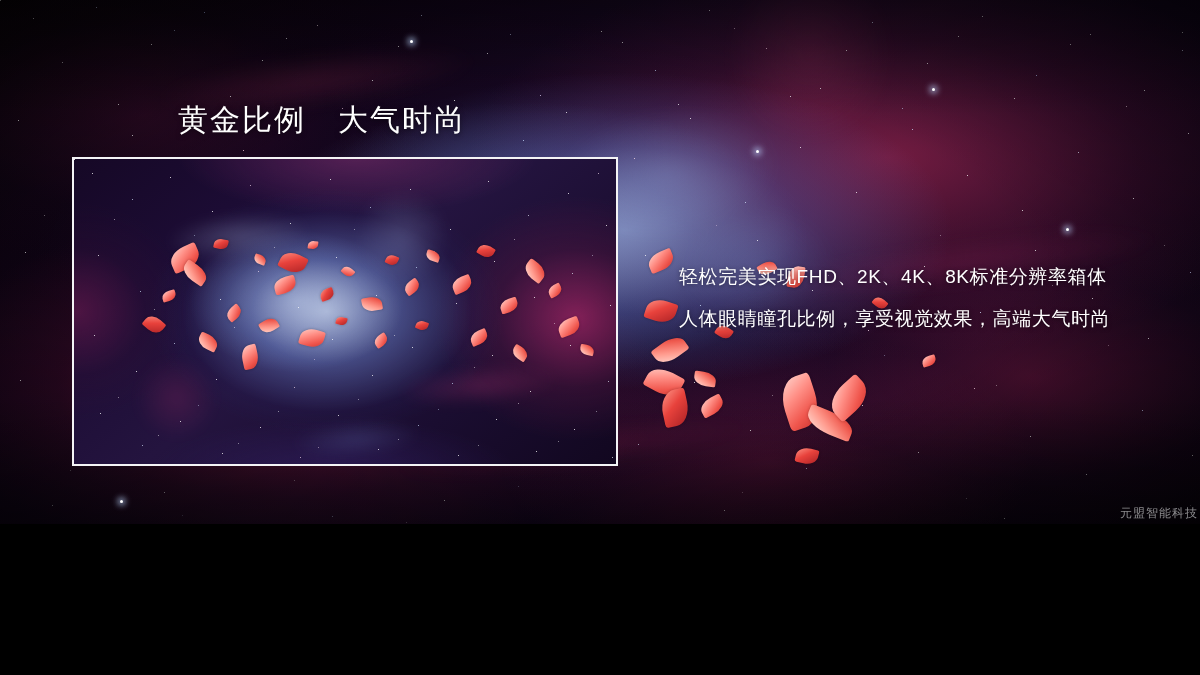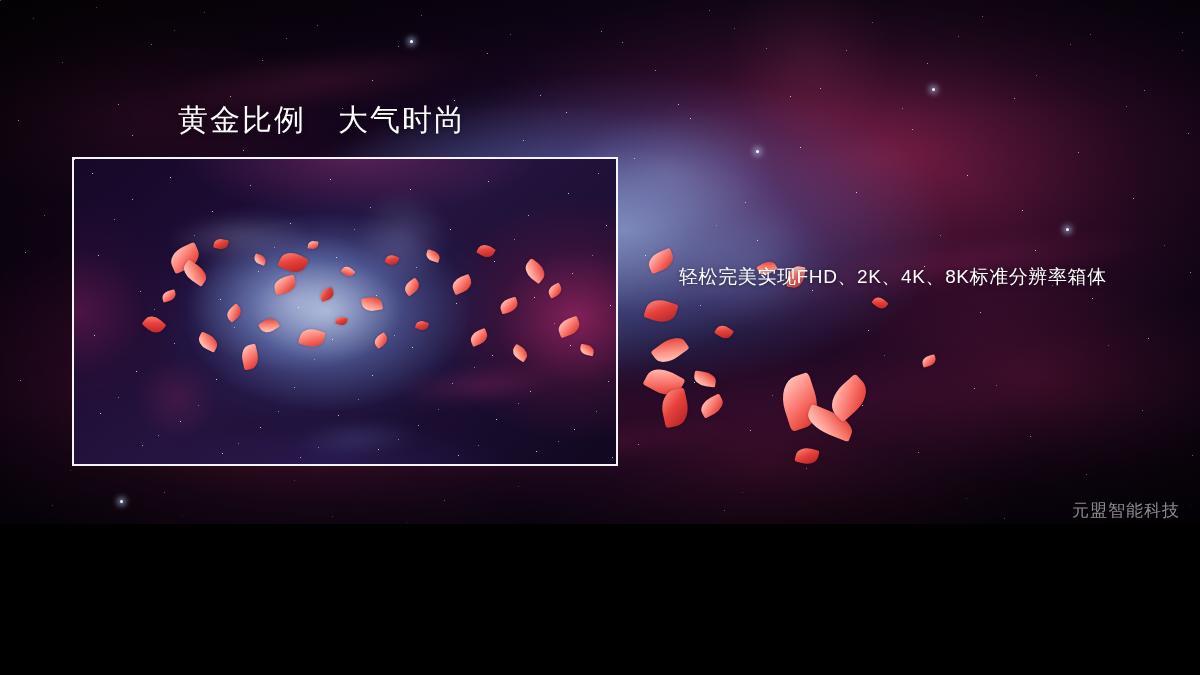--- a/index.html
+++ b/index.html
@@ -215,22 +215,22 @@
   #body-text .line {
     font-size: 19px;
     line-height: 42px;
     letter-spacing: .6px;
     color: #ffffff;
     white-space: pre;
     text-shadow: 0 1px 4px rgba(0,0,0,.5);
   }
   #watermark {
     position: absolute;
-    right: 20px; bottom: 2px;
-    font-size: 17px;
+    right: 2px; bottom: 2px;
+    font-size: 12px;
     letter-spacing: 1px;
     color: rgba(170,170,172,0.82);
     white-space: pre;
   }
 </style>
 </head>
 <body>
 
 <div id="slide">
 
@@ -306,17 +306,18 @@
       <div class="petal deep" style="left:70px;top:158px;width:20px;height:15px;transform:rotate(40deg);"></div>
       <div class="petal" style="left:484px;top:160px;width:22px;height:16px;transform:rotate(-20deg);"></div>
       <div class="petal alt" style="left:506px;top:186px;width:14px;height:10px;transform:rotate(12deg);"></div>
     </div>
   </div>
 
   <div id="title">黄金比例　大气时尚</div>
 
   <div id="body-text">
     <div class="line">轻松完美实现FHD、2K、4K、8K标准分辨率箱体</div>
+    <div class="line">人体眼睛瞳孔比例，享受视觉效果，高端大气时尚</div>
   </div>
 
   <div id="watermark">元盟智能科技</div>
 
 </div>
 
 </body></html>

